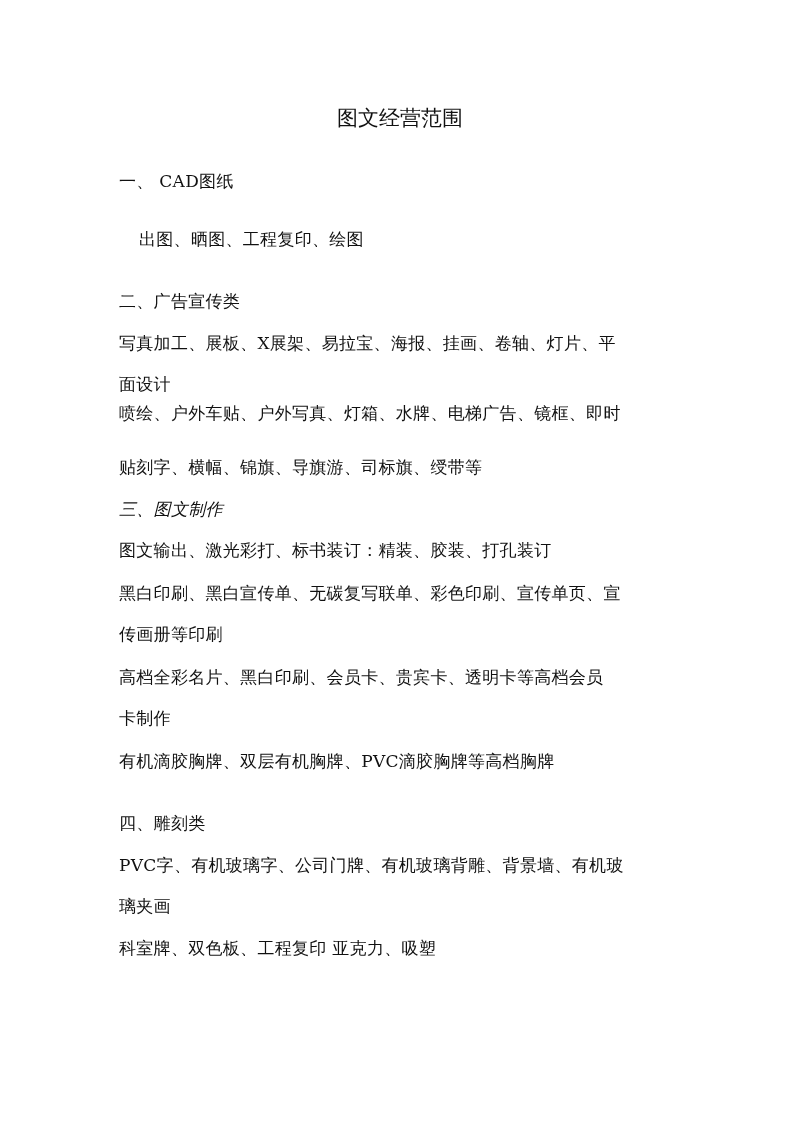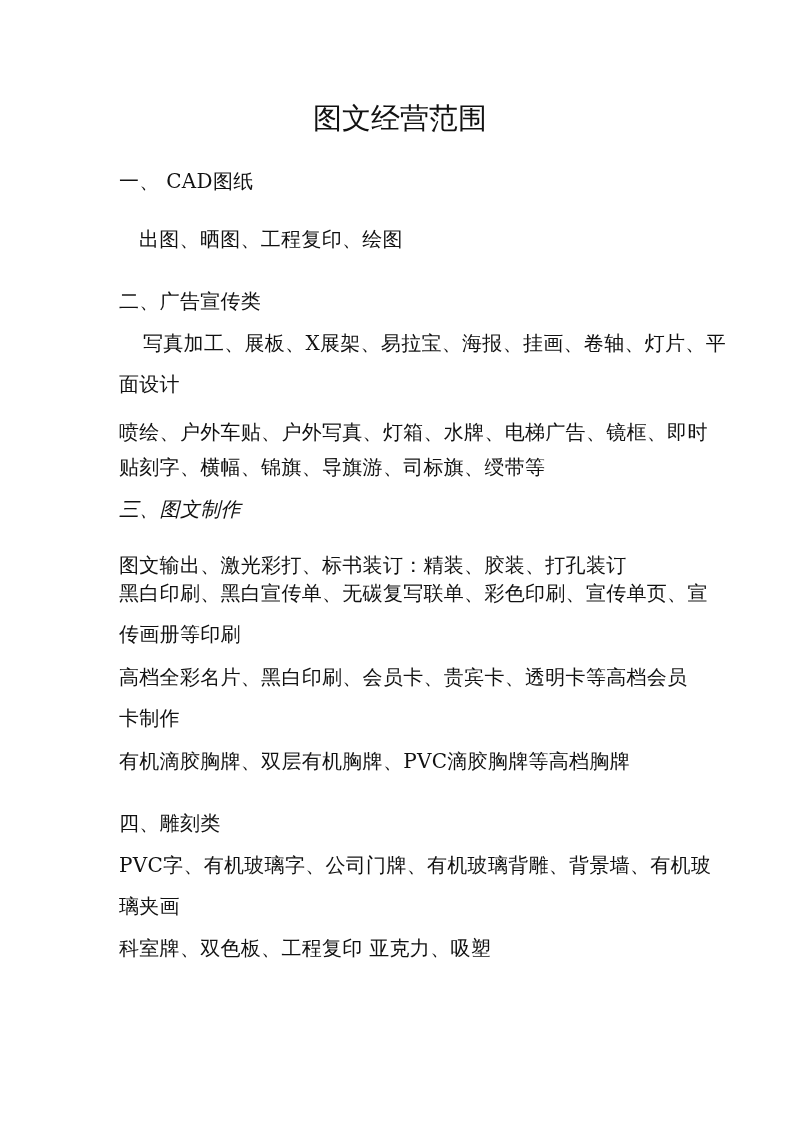--- a/index.html
+++ b/index.html
@@ -1,35 +1,35 @@
 <!DOCTYPE html>
 <html><head>
   <meta charset="utf-8">
   <style>
     html, body { margin: 0; padding: 0; background: #ffffff; }
     body { width: 800px; height: 1132px; position: relative; overflow: hidden;
            font-family: "DejaVu Serif", "Liberation Serif", serif; color: #111; }
     .title { position: absolute; left: 0; width: 800px; top: 98px; text-align: center;
-             font-size: 29px; line-height: 40px; }
-    .line { position: absolute; left: 119px; font-size: 20px; line-height: 24px; white-space: nowrap; letter-spacing: 0.3px; }
+             font-size: 21px; line-height: 40px; }
+    .line { position: absolute; left: 119px; font-size: 17px; line-height: 24px; white-space: nowrap; letter-spacing: 0.3px; }
   </style>
 </head>
 <body>
 
 <div class="title">图文经营范围</div>
 <div id="lines">
     <div class="line" style="top: 169px;">一、  CAD图纸</div>
     <div class="line" style="top: 227px; margin-left: 20px;">出图、晒图、工程复印、绘图</div>
     <div class="line" style="top: 289px;">二、广告宣传类</div>
-    <div class="line" style="top: 331px; margin-left: 24px;">写真加工、展板、X展架、易拉宝、海报、挂画、卷轴、灯片、平</div>
+    <div class="line" style="top: 331px;">写真加工、展板、X展架、易拉宝、海报、挂画、卷轴、灯片、平</div>
     <div class="line" style="top: 372px;">面设计</div>
-    <div class="line" style="top: 420px;">喷绘、户外车贴、户外写真、灯箱、水牌、电梯广告、镜框、即时</div>
+    <div class="line" style="top: 401px;">喷绘、户外车贴、户外写真、灯箱、水牌、电梯广告、镜框、即时</div>
     <div class="line" style="top: 455px;">贴刻字、横幅、锦旗、导旗游、司标旗、绶带等</div>
     <div class="line" style="top: 497px; font-style: italic;">三、图文制作</div>
-    <div class="line" style="top: 538px; margin-top: 15px;">图文输出、激光彩打、标书装订：精装、胶装、打孔装订</div>
+    <div class="line" style="top: 538px;">图文输出、激光彩打、标书装订：精装、胶装、打孔装订</div>
     <div class="line" style="top: 581px;">黑白印刷、黑白宣传单、无碳复写联单、彩色印刷、宣传单页、宣</div>
     <div class="line" style="top: 622px;">传画册等印刷</div>
     <div class="line" style="top: 665px;">高档全彩名片、黑白印刷、会员卡、贵宾卡、透明卡等高档会员</div>
     <div class="line" style="top: 706px;">卡制作</div>
     <div class="line" style="top: 749px;">有机滴胶胸牌、双层有机胸牌、PVC滴胶胸牌等高档胸牌</div>
     <div class="line" style="top: 811px;">四、雕刻类</div>
     <div class="line" style="top: 853px;">PVC字、有机玻璃字、公司门牌、有机玻璃背雕、背景墙、有机玻</div>
     <div class="line" style="top: 894px;">璃夹画</div>
     <div class="line" style="top: 936px;">科室牌、双色板、工程复印 亚克力、吸塑</div>
   </div>

